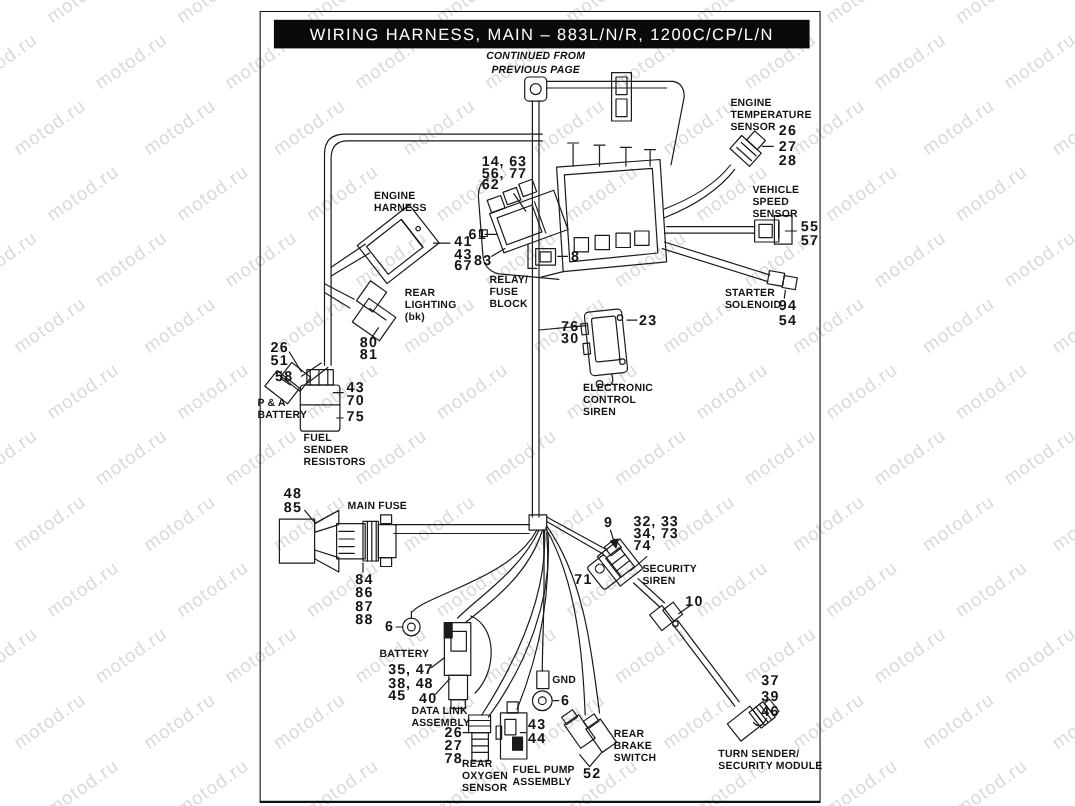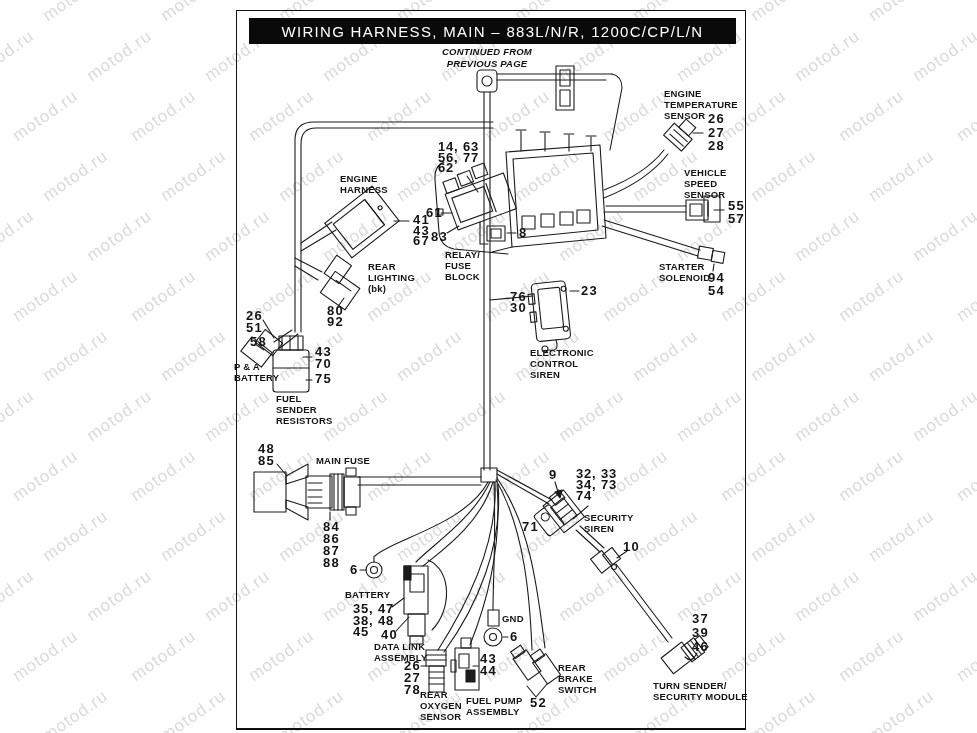--- a/index.html
+++ b/index.html
@@ -433,21 +433,21 @@
   <div class="lbl" style="left:340px;top:173px">ENGINE
 HARNESS</div>
   <div class="num" style="left:413px;top:215px;line-height:10.5px">41
 43
 67</div>
 
   <div class="lbl" style="left:368px;top:261px">REAR
 LIGHTING
 (bk)</div>
   <div class="num" style="left:327px;top:305px;line-height:11px">80
-92</div>
+81</div>
 
   <div class="num" style="left:246px;top:310px;line-height:11.5px">26
 51</div>
   <div class="num" style="left:250px;top:336px">58</div>
   <div class="lbl" style="left:234px;top:361px">P &amp; A
 BATTERY</div>
 
   <div class="num" style="left:315px;top:346px;line-height:12px">43
 70</div>
   <div class="num" style="left:315px;top:373px">75</div>

